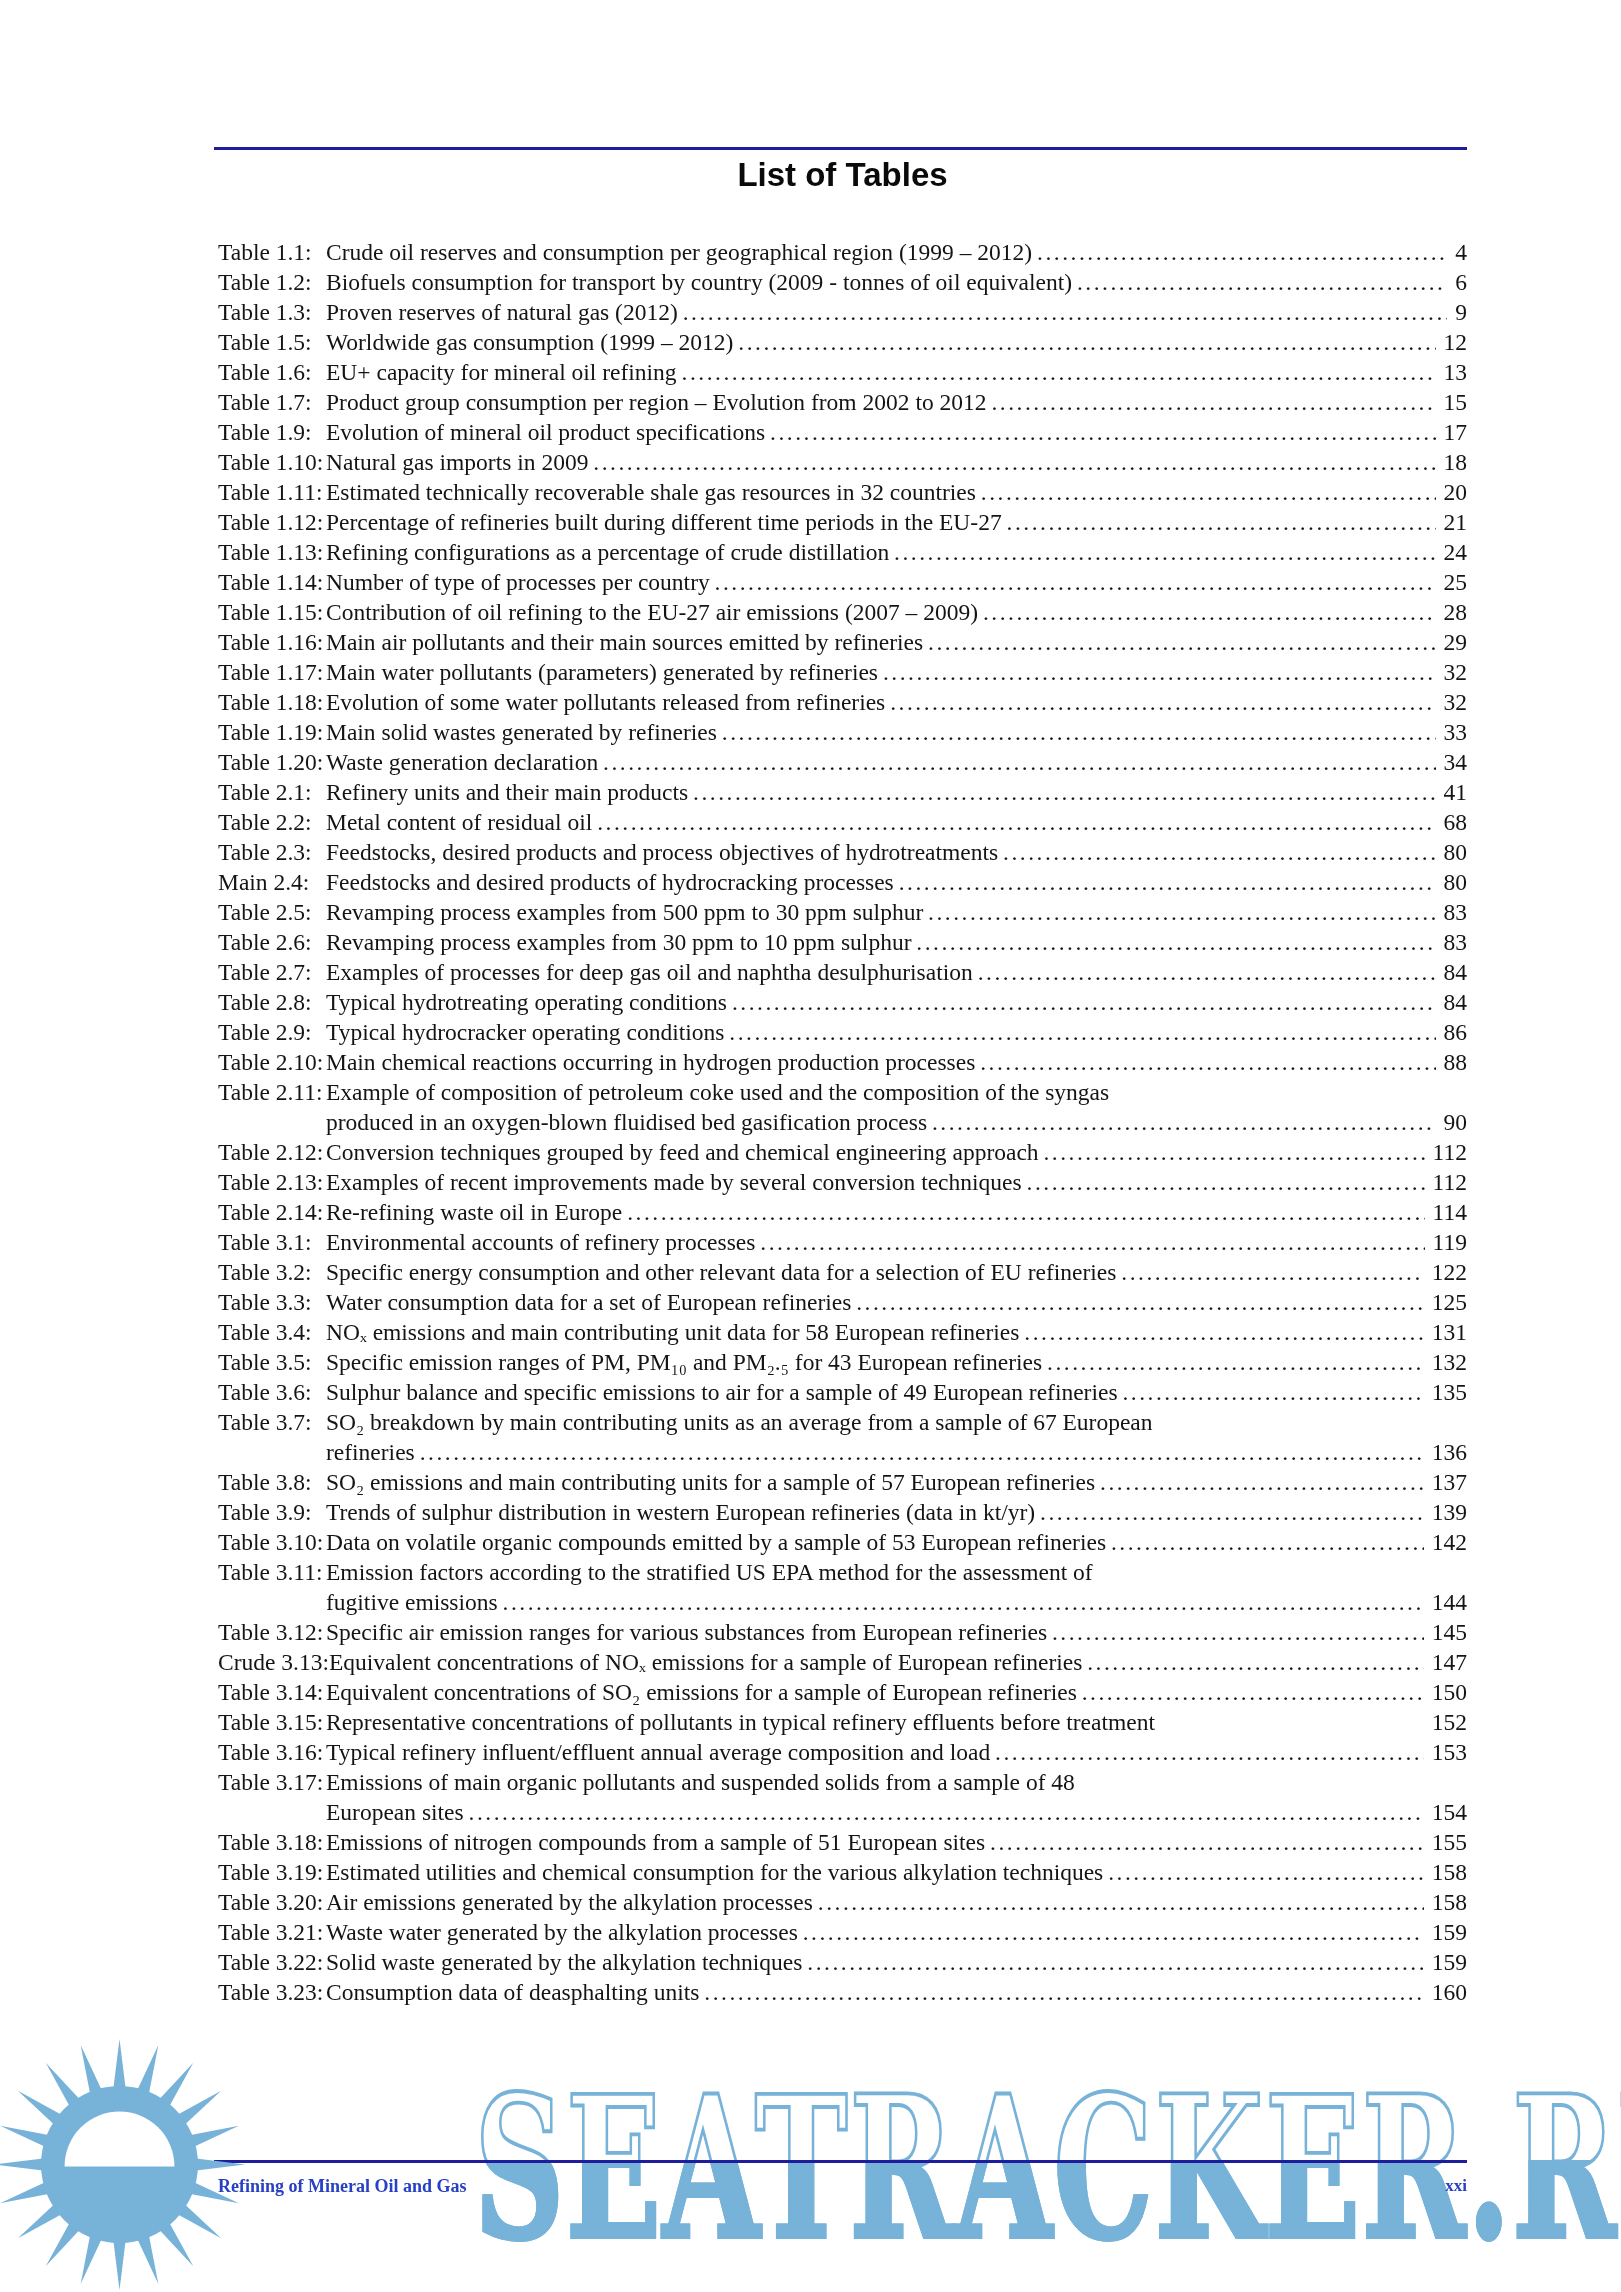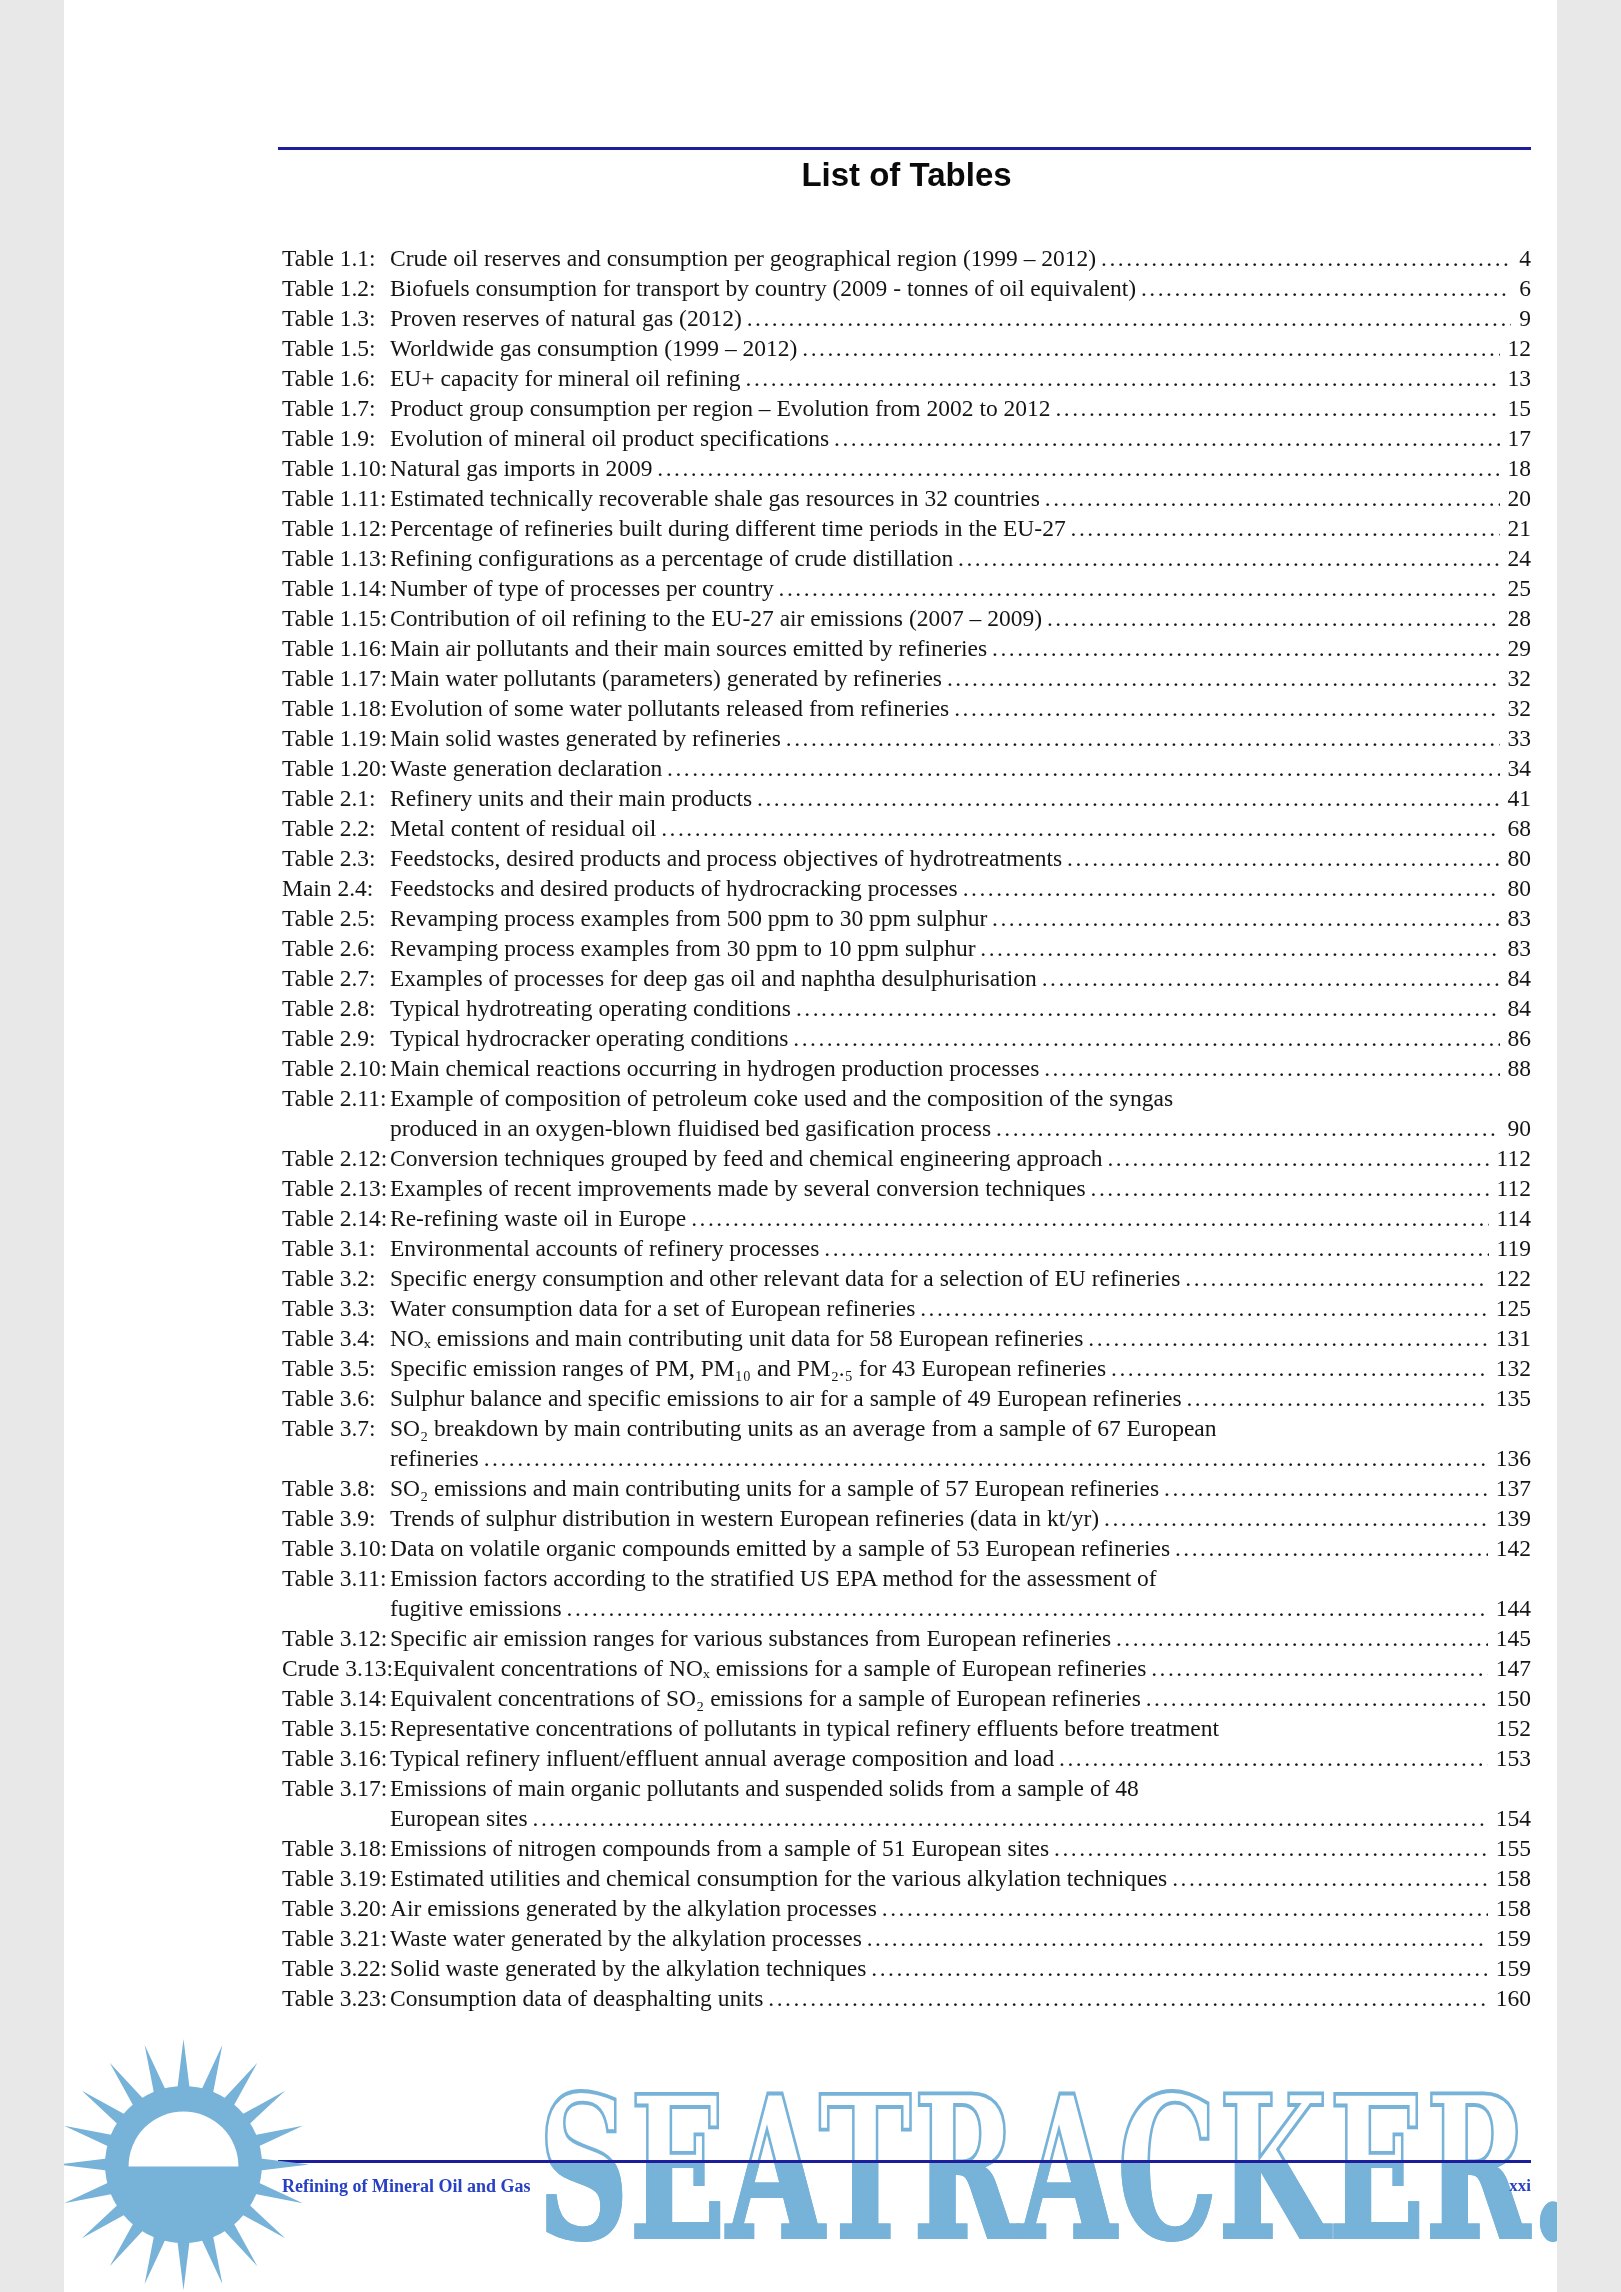--- a/index.html
+++ b/index.html
@@ -1,37 +1,37 @@
 <!DOCTYPE html>
 <html style="--rule: #1d1d9e; --footer: #2740c4; --watermark: #77b2d8;"><head>
 <meta charset="utf-8">
 <style>
   html,body{margin:0;padding:0;background:#e8e8e8;}
   .page{
     position:relative;
-    width:1493px;height:2293px;
+    width:1621px;height:2293px;
     margin:0 auto;
     background:#ffffff;
     overflow:hidden;
     font-family:"Liberation Serif","DejaVu Serif",serif;
     color:#141414;
   }
   .rule-top{
     position:absolute;left:214px;top:147px;width:1253px;height:2.9px;
     background:var(--rule,#1d1d9e);z-index:1;
   }
   .doc-title{
     position:absolute;left:218px;top:157px;width:1249px;
     text-align:center;
     font-family:"Liberation Sans","DejaVu Sans",sans-serif;
     font-weight:bold;font-size:33px;line-height:35px;
     color:#0a0a0a;z-index:1;
   }
   .toc{
-    position:absolute;left:218px;top:243px;width:1249px;z-index:1;
+    position:absolute;left:218px;top:237px;width:1249px;z-index:1;
   }
   .row{
     display:flex;align-items:baseline;
     height:30px;line-height:30px;
     font-size:23.5px;white-space:nowrap;
   }
   .lbl{flex:0 0 108px;}
   .txt{flex:0 1 auto;overflow:visible;}
   .dots{flex:1 1 auto;overflow:hidden;min-width:0;margin:0 7.8px 0 4.9px;}
   .dots::after{

